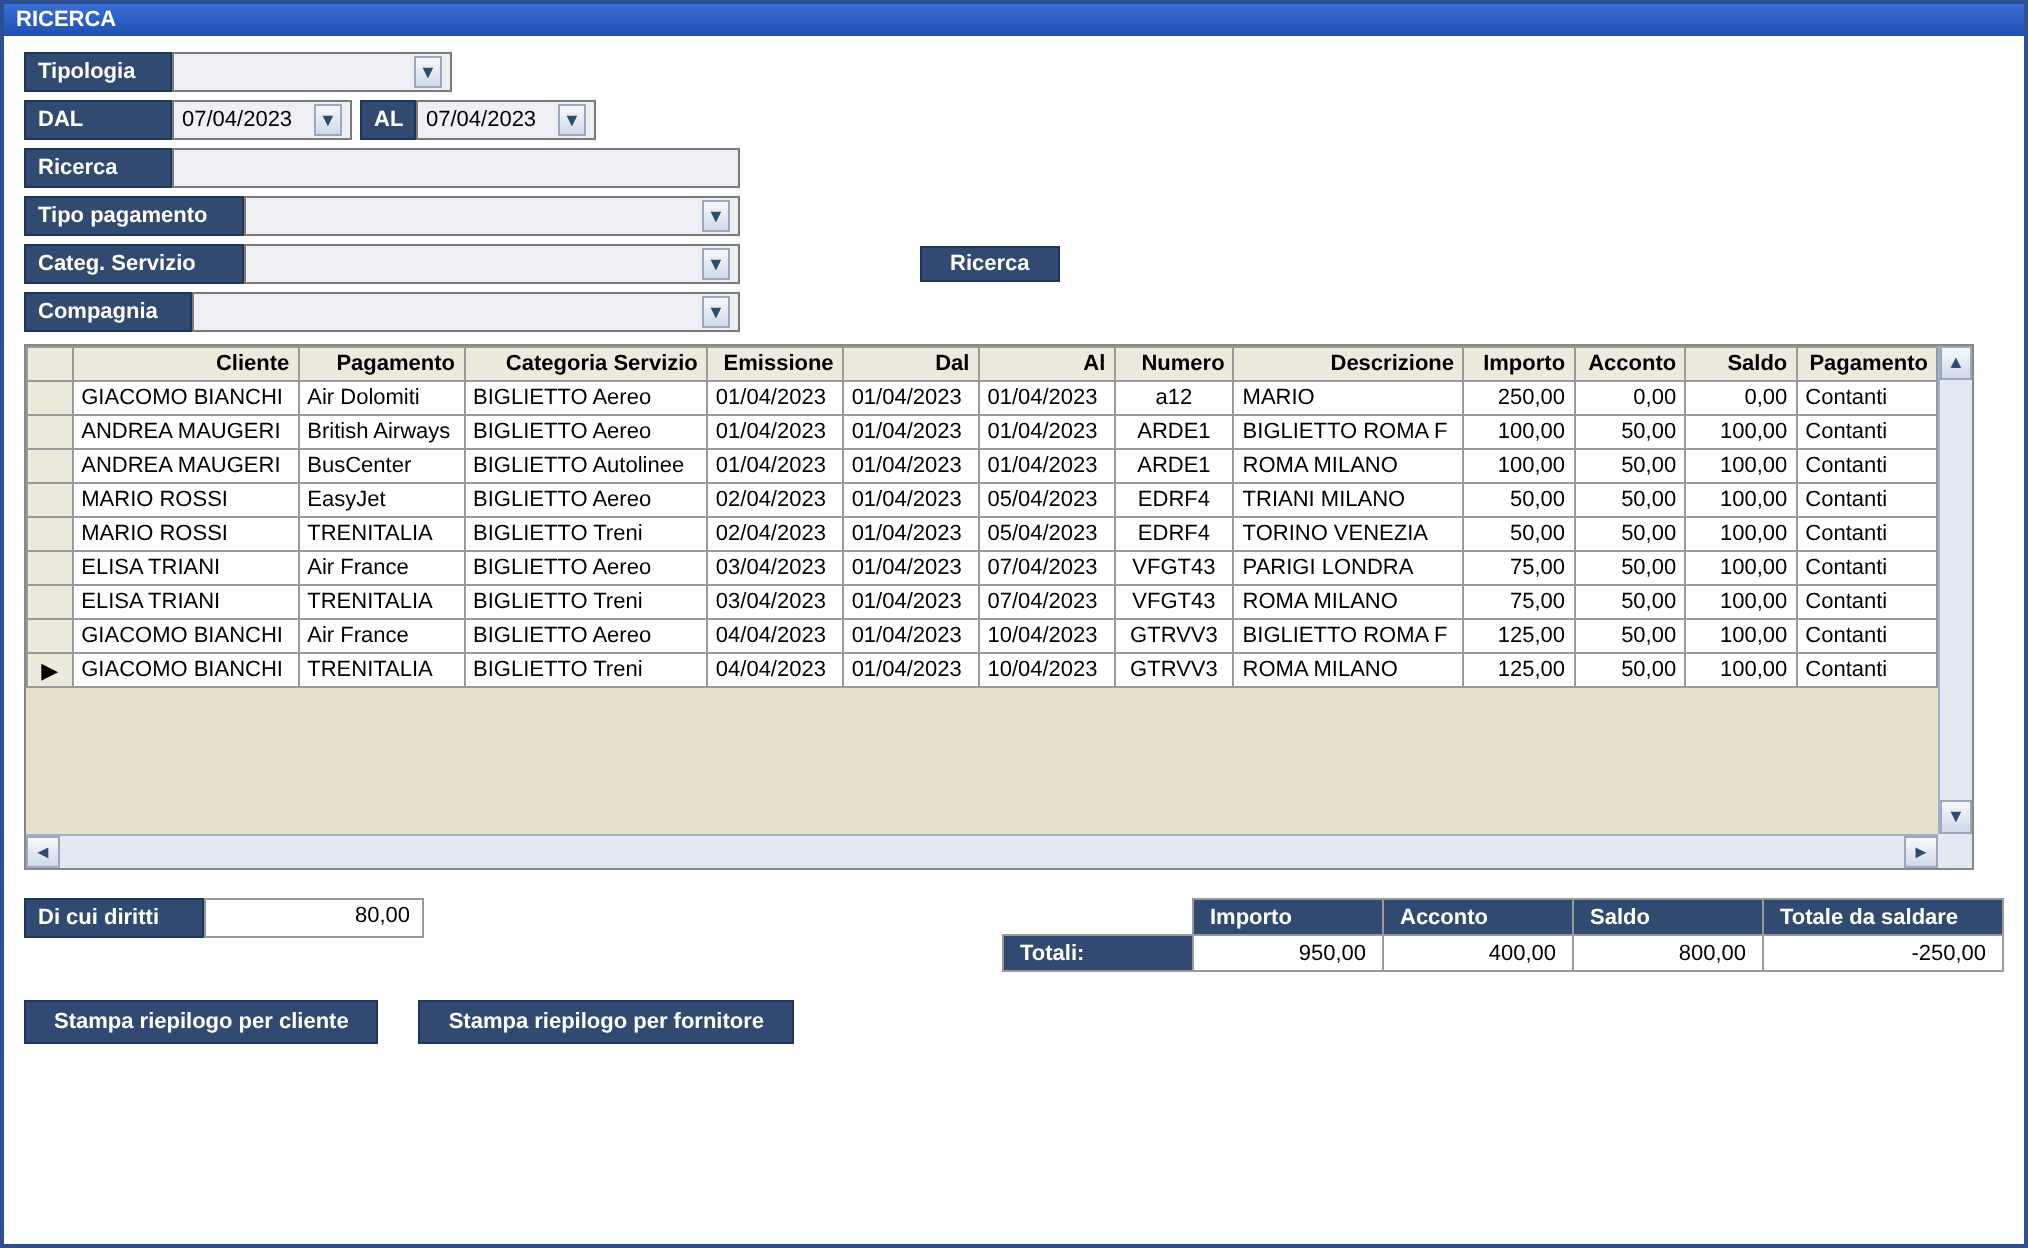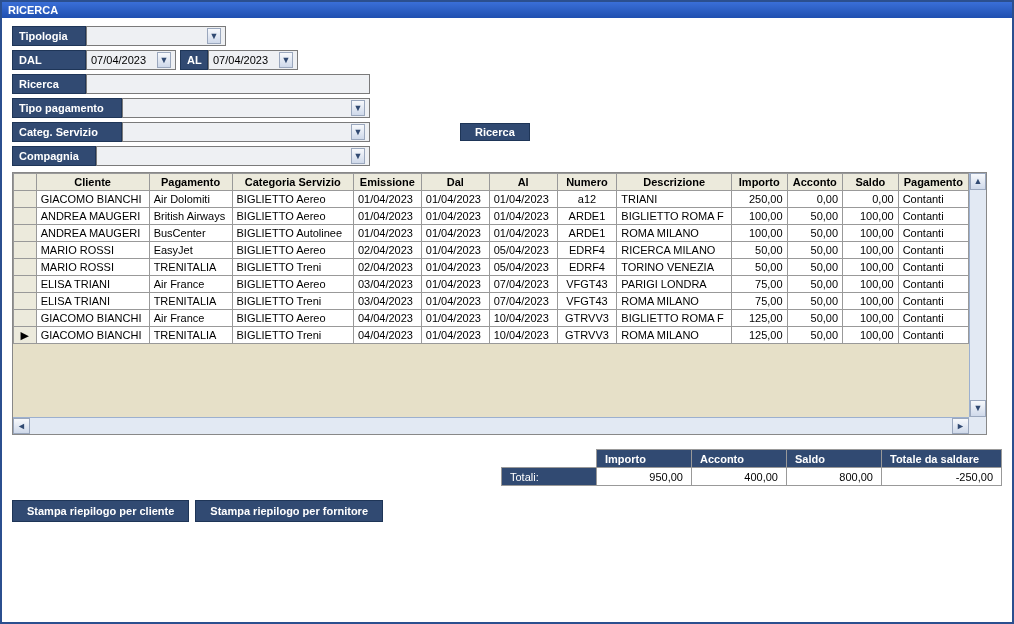--- a/index.html
+++ b/index.html
@@ -12,46 +12,46 @@
   .lbl { background: #314a72; color: #fff; font-weight: bold; padding: 2px 6px; border: 1px solid #1e3557; height: 20px; display: flex; align-items: center; }
   .combo, .txt { height: 20px; border: 1px solid #7a7a7a; background: #eef0f3; padding: 0 4px; }
   .combo { display: flex; align-items: center; justify-content: space-between; }
   .combo .arrow { width: 14px; height: 16px; border: 1px solid #9aa7bd; background: linear-gradient(#f7f9fc,#cfd9ea); text-align: center; line-height: 14px; font-size: 9px; color: #314a72; }
   .btn { background: #314a72; color: #fff; font-weight: bold; padding: 4px 14px; border: 1px solid #1e3557; cursor: pointer; }
   .btn-sm { padding: 2px 14px; }
 
   .grid-wrap { border: 1px solid #888; width: 975px; height: 263px; margin-top: 6px; position: relative; background: #e6e0c8; overflow: hidden; }
   table.grid { border-collapse: collapse; width: 100%; background: #fff; }
   table.grid th, table.grid td { border: 1px solid #999; padding: 1px 4px; height: 17px; white-space: nowrap; overflow: hidden; }
-  table.grid th { background: #eceadc; font-weight: bold; text-align: center; }
+  table.grid th { background: #eceadc; font-weight: bold; text-align: right; }
   .rowhdr { width: 22px; background: #eceadc !important; text-align: center; }
   .num { text-align: right; }
   .ctr { text-align: center; }
   .vscroll { position: absolute; right: 0; top: 0; bottom: 17px; width: 17px; background: #e2e9f3; border-left: 1px solid #9cb0cf; }
   .vscroll .sbtn { width: 100%; height: 17px; background: linear-gradient(#f7f9fc,#cfd9ea); border: 1px solid #9aa7bd; text-align: center; font-size: 9px; line-height: 15px; color: #314a72; }
   .hscroll { position:absolute; left:0; right:17px; bottom:0; height:17px; background:#e2e9f3; border-top:1px solid #9cb0cf; display:flex; }
   .hscroll .sbtn { width:17px; height:100%; background: linear-gradient(#f7f9fc,#cfd9ea); border:1px solid #9aa7bd; text-align:center; font-size:9px; line-height:15px; color:#314a72; }
   .hscroll .track { flex:1; }
   .corner { position:absolute; right:0; bottom:0; width:17px; height:17px; background:#e2e9f3; }
   .gridspace { position:absolute; top:0; left:0; right:17px; bottom:17px; overflow:hidden; }
 
   .footer-block { margin-top: 14px; display: flex; justify-content: space-between; align-items: flex-start; }
   .totals-left { }
   .totals-left .row { display:flex; margin-bottom:2px; }
   .totals-left .lbl { width: 90px; }
   .totals-left .val { width: 110px; border:1px solid #999; text-align:right; padding:2px 6px; background:#fff; }
 
   .totals-grid { border-collapse: collapse; }
   .totals-grid th, .totals-grid td { border:1px solid #999; padding:2px 8px; height:18px; width:95px; }
   .totals-grid th { background:#314a72; color:#fff; font-weight:bold; text-align:left; }
-  .totals-grid .tlabel { background:#314a72; color:#fff; font-weight:normal; text-align:left; width:80px;margin-top:39px; }
+  .totals-grid .tlabel { background:#314a72; color:#fff; font-weight:bold; text-align:left; width:80px;margin-top:39px; }
   .totals-grid td { text-align:right; background:#fff; }
 
   .btnbar { margin-top: 14px; display:flex; justify-content:space-between; }
-  .btnbar .left { display:flex; gap:0; }
+  .btnbar .left { display:flex; gap:14px; }
   .btnbar .right { display:flex; gap:6px; }
 </style>
 </head>
 <body>
 
 <div class="window">
   <div class="titlebar">RICERCA</div>
   <div class="content">
 
     <div class="field-row">
@@ -129,21 +129,21 @@
           <tbody id="grid-body">
               <tr>
                 <td class="rowhdr"></td>
                 <td style="width: 104px;">GIACOMO BIANCHI</td>
                 <td style="width: 72px;">Air Dolomiti</td>
                 <td style="width: 118px;">BIGLIETTO Aereo</td>
                 <td style="width: 66px;">01/04/2023</td>
                 <td style="width: 66px;">01/04/2023</td>
                 <td style="width: 66px;">01/04/2023</td>
                 <td class="ctr" style="width: 58px;">a12</td>
-                <td style="width: 100px;">TRIANI</td>
+                <td style="width: 100px;">MARIO</td>
                 <td class="num" style="width: 54px;">250,00</td>
                 <td class="num" style="width: 54px;">0,00</td>
                 <td class="num" style="width: 54px;">0,00</td>
                 <td style="width: 66px;">Contanti</td>
               </tr>
               <tr>
                 <td class="rowhdr"></td>
                 <td style="width: 104px;">ANDREA MAUGERI</td>
                 <td style="width: 72px;">British Airways</td>
                 <td style="width: 118px;">BIGLIETTO Aereo</td>
@@ -174,21 +174,21 @@
               </tr>
               <tr>
                 <td class="rowhdr"></td>
                 <td style="width: 104px;">MARIO ROSSI</td>
                 <td style="width: 72px;">EasyJet</td>
                 <td style="width: 118px;">BIGLIETTO Aereo</td>
                 <td style="width: 66px;">02/04/2023</td>
                 <td style="width: 66px;">01/04/2023</td>
                 <td style="width: 66px;">05/04/2023</td>
                 <td class="ctr" style="width: 58px;">EDRF4</td>
-                <td style="width: 100px;">RICERCA MILANO</td>
+                <td style="width: 100px;">TRIANI MILANO</td>
                 <td class="num" style="width: 54px;">50,00</td>
                 <td class="num" style="width: 54px;">50,00</td>
                 <td class="num" style="width: 54px;">100,00</td>
                 <td style="width: 66px;">Contanti</td>
               </tr>
               <tr>
                 <td class="rowhdr"></td>
                 <td style="width: 104px;">MARIO ROSSI</td>
                 <td style="width: 72px;">TRENITALIA</td>
                 <td style="width: 118px;">BIGLIETTO Treni</td>
@@ -274,20 +274,24 @@
       <div class="hscroll">
         <div class="sbtn">◄</div>
         <div class="track"></div>
         <div class="sbtn">►</div>
       </div>
       <div class="corner"></div>
     </div>
 
     <div class="footer-block">
       <div class="totals-left">
+        <div class="row">
+          <div class="lbl">Di cui diritti</div>
+          <div class="val">80,00</div>
+        </div>
       </div>
 
       <table class="totals-grid">
         <tbody>
             <tr>
           <th style="background:transparent;border:none"></th>
           <th>Importo</th>
           <th>Acconto</th>
           <th>Saldo</th>
           <th style="width:120px">Totale da saldare</th>

